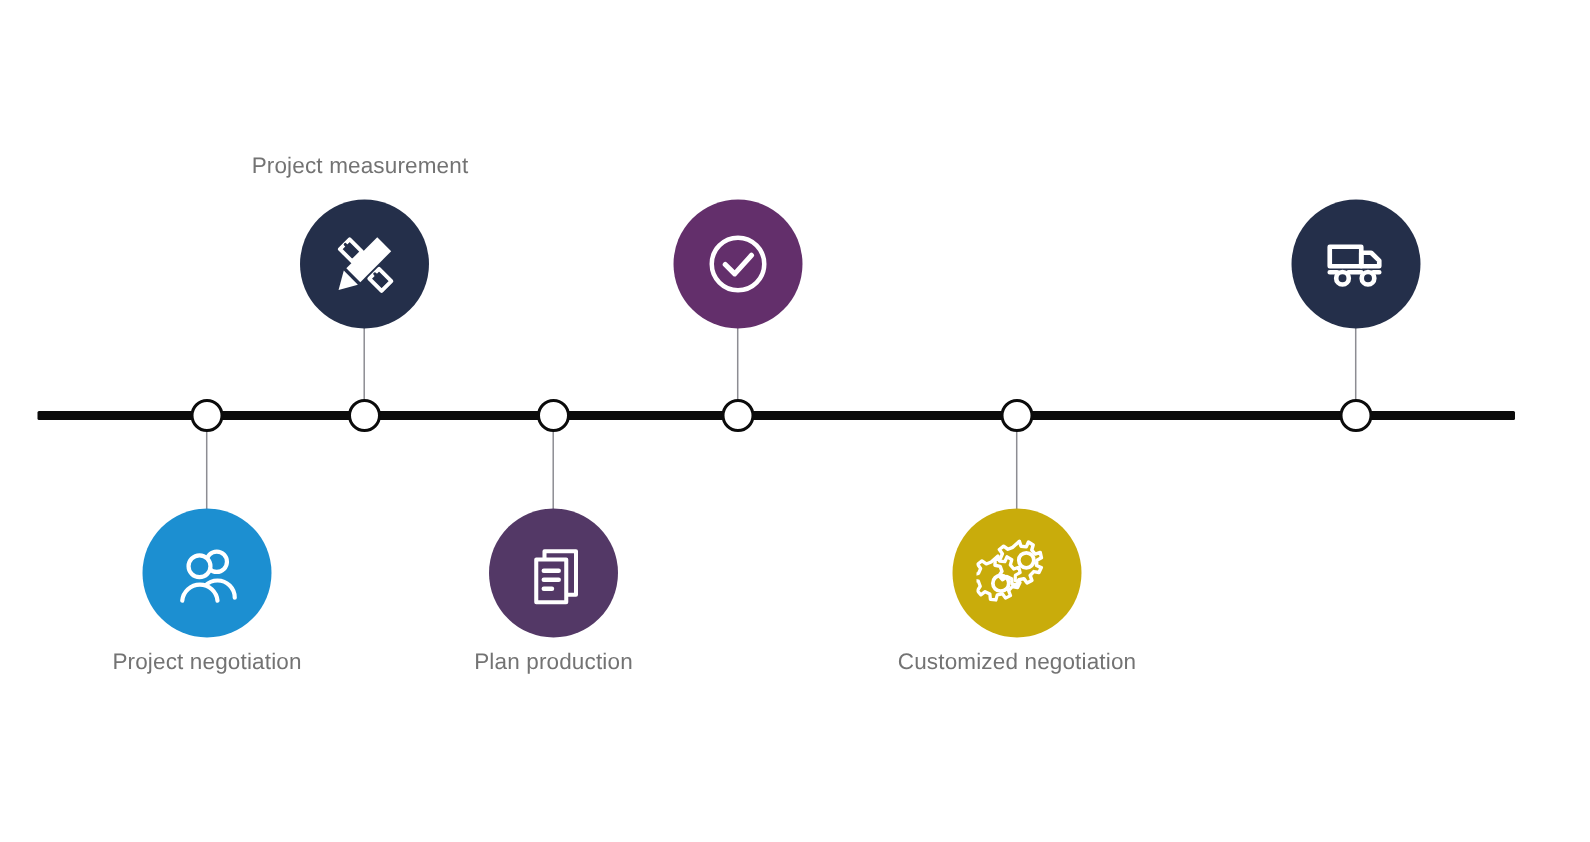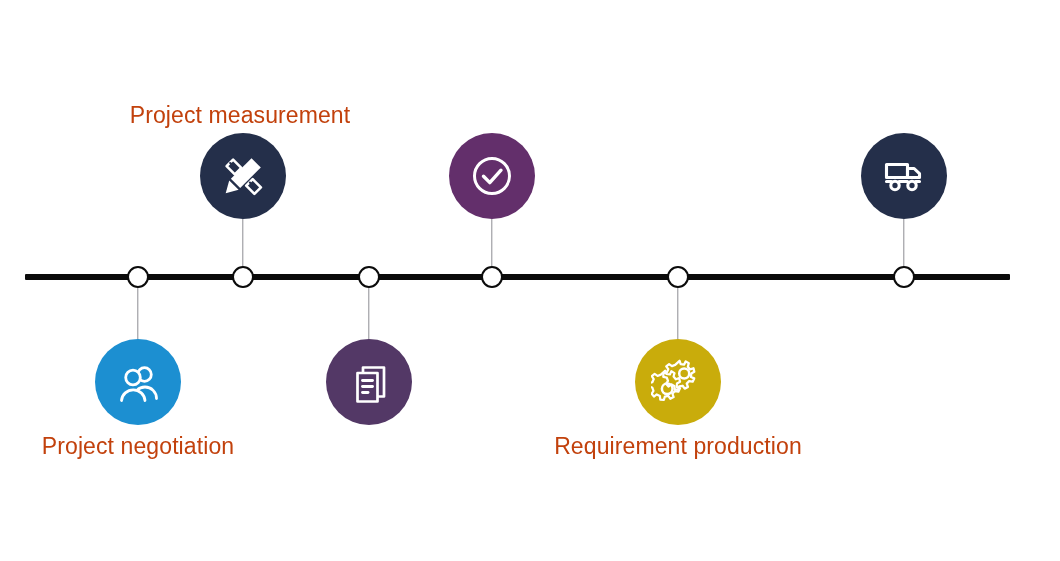--- a/index.html
+++ b/index.html
@@ -62,22 +62,22 @@
     justify-content: center;
     z-index: 3;
   }
   .bubble svg { display: block; }
 
   
   .label {
     position: absolute;
     transform: translateX(-50%);
     white-space: nowrap;
-    font-size: 23px;
-    color: #c2410c;
+    font-size: 15px;
+    color: #737373;
     letter-spacing: 0.1px;
     font-weight: 400;
     z-index: 2;
   }
 </style>
 </head>
 <body>
 
 <div id="stage">
 
@@ -129,20 +129,21 @@
         <path d="M18 9.5h21v29H18z"></path>
         <path d="M12.5 15h20v28.5h-20z" fill="#533866"></path>
         <g stroke-linecap="round" stroke-width="2.9">
           <path d="M17.5 22.5h10"></path>
           <path d="M17.5 28.5h10"></path>
           <path d="M17.5 34.5h5.5"></path>
         </g>
       </svg>
     </span>
   </div>
+  <div class="label" style="left:369px; top:433px;">Plan production</div>
 
   <div class="stem" style="left:492px; top:216px; height:58px;"></div>
   <div class="node" style="left:492px;"></div>
   <div class="bubble" style="left:492px; top:176px; background:#632f6b;">
     <span>
       <svg width="52" height="52" viewBox="0 0 52 52" fill="none" stroke="#ffffff">
         <circle cx="26" cy="26" r="17.5" stroke-width="3"></circle>
         <path d="M17.5 26.3l6.3 6.3 11.2-12.4" stroke-width="3.4" stroke-linecap="round" stroke-linejoin="round"></path>
       </svg>
     </span>
@@ -153,21 +154,21 @@
   <div class="bubble" style="left:678px; top:382px; background:#c9ac0b;">
     <span>
       <svg width="54" height="54" viewBox="0 0 54 54" fill="none" stroke="#ffffff" stroke-width="2.5" stroke-linejoin="round">
         <path d="M36.5 8.5l1.2 3.6 3.8.5 1.6-3.5 3.4 2.1-1.0 3.7 2.5 2.9 3.6-1.2.9 3.9-3.3 1.8-.3 3.8 3.5 1.5-1.7 3.6-3.8-.7-2.6 2.8 1.3 3.6-3.5 1.8-2.3-3.1-3.7.8-1.0 3.7-3.9-.5-.4-3.8-3.4-1.7-3.0 2.3-2.6-2.9 2.1-3.2-1.3-3.6-3.8-.8.2-3.9 3.7-.9 1.5-3.5-2.2-3.1 3.1-2.4 3.1 2.2 3.5-1.4z" transform="translate(-5,-2) scale(0.92)"></path>
         <circle cx="33.2" cy="18.5" r="5"></circle>
         <path d="M18.5 23.5l1.2 3.8 4.0.5 1.7-3.7 3.6 2.2-1.1 3.9 2.6 3.1 3.8-1.3 1.0 4.1-3.5 1.9-.3 4.0 3.7 1.6-1.8 3.8-4.0-.7-2.8 3.0 1.4 3.8-3.7 1.9-2.4-3.3-3.9.8-1.1 3.9-4.1-.5-.4-4.0-3.6-1.8-3.2 2.4-2.7-3.1 2.2-3.4-1.4-3.8-4.0-.8.2-4.1 3.9-1.0 1.6-3.7-2.3-3.3 3.3-2.5 3.3 2.3 3.7-1.5z" transform="translate(-2,-5) scale(0.88)"></path>
         <circle cx="16.2" cy="33.8" r="5.3"></circle>
       </svg>
     </span>
   </div>
-  <div class="label" style="left:678px; top:433px;">Requirement production</div>
+  <div class="label" style="left:678px; top:433px;">Customized negotiation</div>
 
   <div class="stem" style="left:904px; top:216px; height:58px;"></div>
   <div class="node" style="left:904px;"></div>
   <div class="bubble" style="left:904px; top:176px; background:#242f4a;">
     <span>
       <svg width="52" height="52" viewBox="0 0 52 52">
         <g fill="none" stroke="#ffffff" stroke-width="3.1" stroke-linejoin="round" stroke-linecap="round">
           <path d="M8.5 14.5h21v13h-21z"></path>
           <path d="M29.5 18.5h6.6l5.4 5.2v3.8h-12z"></path>
           <path d="M8.5 31.5h5M21 31.5h8.5M37.5 31.5h4"></path>

